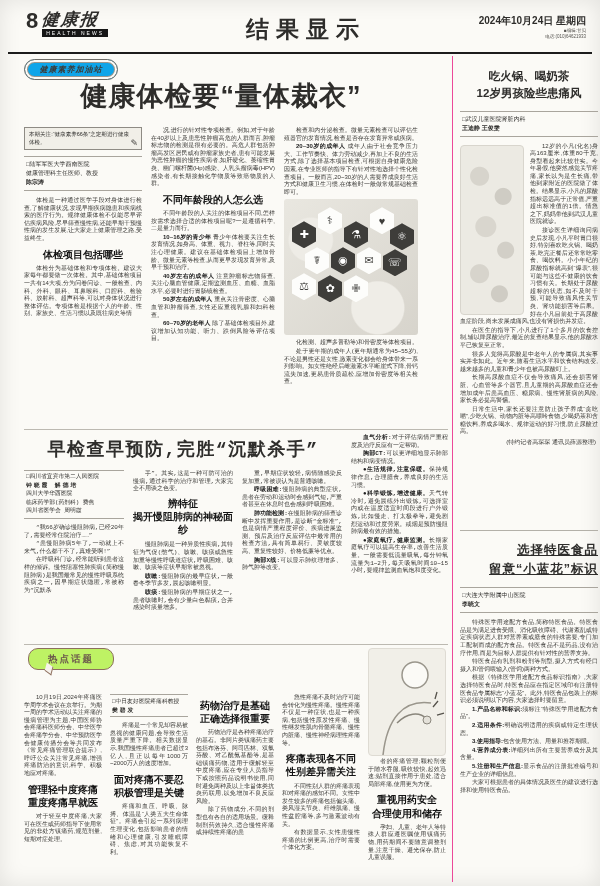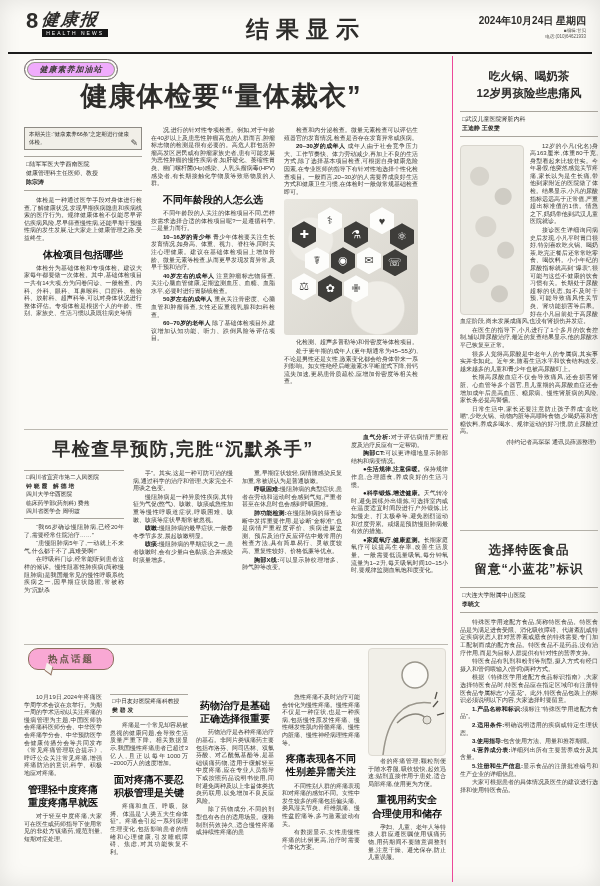--- a/index.html
+++ b/index.html
@@ -13,23 +13,23 @@
   .mast{display:flex;flex-direction:column;align-items:flex-start;}
   .mast-cn{font-family:"DejaVu Serif",serif;font-style:italic;font-weight:900;font-size:17px;line-height:18px;letter-spacing:2px;transform:skewX(-6deg);}
   .mast-en{background:#161616;color:#fff;font-size:5px;letter-spacing:2px;padding:1px 4px;margin-top:1px;}
   .section-title{position:absolute;left:50%;top:6px;transform:translateX(-50%);font-size:23px;font-weight:900;letter-spacing:7px;white-space:nowrap;}
   .dateblock{position:absolute;right:0;top:6px;text-align:right;}
   .date{font-size:10px;font-weight:700;}
   .tiny{font-size:4.5px;color:#55534f;line-height:6px;}
   .headrule{position:absolute;left:8px;right:8px;top:52px;border-top:2.5px solid #1c1c1c;}
   
   .badge-oval{position:absolute;left:24px;top:59px;width:92px;height:19px;border:1px solid #6f6c66;border-radius:11px;
-              display:flex;align-items:center;justify-content:center;background:#f0abfc;box-shadow:inset 0 0 0 2px #fbfaf6,inset 0 0 0 3px #9a978f;}
+              display:flex;align-items:center;justify-content:center;background:#0ea5e9;box-shadow:inset 0 0 0 2px #fbfaf6,inset 0 0 0 3px #9a978f;}
   .badge-oval span{font-size:8px;font-weight:700;font-style:italic;letter-spacing:1px;color:#3c3a36;}
-  .badge-hot{position:absolute;left:4px;top:0;width:84px;height:20px;border:1.5px solid #8d6f5e;border-radius:10px;background:#f9a8d4;
+  .badge-hot{position:absolute;left:4px;top:0;width:84px;height:20px;border:1.5px solid #8d6f5e;border-radius:10px;background:#bef264;
              display:flex;align-items:center;justify-content:center;}
   .badge-hot:after{content:"";position:absolute;left:16px;bottom:-4px;width:7px;height:7px;background:#f6f2ec;border-right:1.5px solid #8d6f5e;border-bottom:1.5px solid #8d6f5e;transform:rotate(35deg) skewX(20deg);}
   .badge-hot span{font-size:9.5px;font-weight:700;letter-spacing:2px;color:#6b584c;}
   
   .para{font-size:6px;line-height:7.6px;text-align:justify;text-indent:2em;margin:0 0 1px 0;color:#3a3936;}
   .lead{font-weight:700;color:#222;}
   .sub{font-size:10px;font-weight:700;text-align:center;line-height:1.32;margin:5px 0 4px;white-space:pre-line;color:#141414;}
   .c{overflow:hidden;}
   .byline{border-top:1px solid #a9a59d;border-bottom:1px solid #a9a59d;padding:3px 2px;margin:2px 0 6px;font-size:6px;line-height:9px;}
   .byline .names{font-weight:700;}
@@ -48,37 +48,37 @@
        display:flex;align-items:center;justify-content:center;font-size:11px;}
   .hx-dark{background:#3e3d3a;color:#fff;}
   .hx-light{background:#fdfdfb;color:#3e3d3a;}
   .hex:nth-child(1){left:8px;top:22px}.hex:nth-child(2){left:34px;top:8px}.hex:nth-child(3){left:60px;top:22px}
   .hex:nth-child(4){left:86px;top:8px}.hex:nth-child(5){left:106px;top:24px}.hex:nth-child(6){left:21px;top:48px}
   .hex:nth-child(7){left:47px;top:48px}.hex:nth-child(8){left:73px;top:48px}.hex:nth-child(9){left:99px;top:50px}
   .hex:nth-child(10){left:8px;top:74px}.hex:nth-child(11){left:34px;top:76px}.hex:nth-child(12){left:60px;top:76px}
   
   .right-col{position:absolute;left:452px;top:56px;width:146px;height:826px;border-left:1px solid #ec4899;padding-left:7px;box-sizing:border-box;}
   .hl-right{font-size:11.5px;font-weight:800;text-align:center;line-height:1.5;white-space:pre-line;margin:12px 0 8px;}
-  .hl-right2{font-size:12.5px;font-weight:800;text-align:center;line-height:1.55;white-space:pre-line;margin:10px 0 8px;letter-spacing:1px;}
+  .hl-right2{font-size:12.5px;font-weight:800;text-align:right;line-height:1.55;white-space:pre-line;margin:10px 0 8px;letter-spacing:1px;text-decoration:underline;}
   .rbody1{height:380px;}
   .rbody2{height:230px;}
   .img-drinks{float:left;width:62px;height:168px;margin:2px 6px 3px 0;border-radius:4px;border:1px solid #d8d5cd;
     background:
       radial-gradient(circle at 30% 18%,#d7d4cc 0 9px,transparent 10px),
       radial-gradient(circle at 68% 30%,#cfccc4 0 8px,transparent 9px),
       radial-gradient(circle at 40% 48%,#d9d6ce 0 10px,transparent 11px),
       radial-gradient(circle at 72% 62%,#d2cfc7 0 8px,transparent 9px),
       radial-gradient(circle at 30% 76%,#d7d4cc 0 9px,transparent 10px),
       radial-gradient(circle at 62% 88%,#cfccc4 0 8px,transparent 9px),
       #eceae3;}
   .signoff{font-size:6px;text-align:right;margin:2px 2px 4px 0;color:#3a3936;}
   .divider{border-top:1px solid #b3b0a8;margin:7px 0 2px;}
   
   .rule-mid{position:absolute;left:24px;top:429px;width:424px;border-top:1px solid #bcb9b1;}
-  .middle-article{position:absolute;left:24px;top:434px;width:424px;height:212px;display:flex;}
+  .middle-article{position:absolute;left:24px;top:434px;width:424px;height:212px;display:flex;font-family:Liberation Mono, monospace;}
   .mid-left{width:318px;}
   .hl-mid{font-size:18px;font-weight:900;text-align:center;letter-spacing:1.5px;margin:3px 0 9px;}
   .cols-mid{display:flex;gap:9px;}
   .mcol{width:100px;height:170px;}
   .mid-col4{width:97px;height:208px;margin-left:9px;}
   .byline-mid{border-top:1px solid #a9a59d;border-bottom:1px solid #a9a59d;padding:2px;margin:0 0 5px;font-size:5.8px;line-height:8.6px;}
   .byline-mid div:nth-child(2){font-weight:700;letter-spacing:2px;}
   
   .rule-bot{position:absolute;left:24px;top:644px;width:424px;border-top:1px solid #bcb9b1;}
   .bottom-article{position:absolute;left:24px;top:648px;width:424px;height:234px;}
@@ -229,20 +229,22 @@
           </div>
           <div>
               <p class="para">“我66岁确诊慢阻肺病,已经20年了,需要经常住院治疗……”</p>
               <p class="para">“患慢阻肺病5年了,一动就上不来气,什么都干不了,真难受啊!”</p>
               <p class="para">在呼吸科门诊,经常能听到患者这样的倾诉。慢性阻塞性肺疾病(简称慢阻肺病)是我国最常见的慢性呼吸系统疾病之一,因早期症状隐匿,常被称为“沉默杀</p>
             </div>
         </div>
         <div class="mcol c">
           <div>
               <p class="para">手”。其实,这是一种可防可治的慢病,通过科学的治疗和管理,大家完全不用谈之色变。</p>
+              <div class="sub">辨特征
+揭开慢阻肺病的神秘面纱</div>
               <p class="para">慢阻肺病是一种异质性疾病,其特征为气促(憋气)、咳嗽、咳痰或急性加重等慢性呼吸道症状,呼吸困难、咳嗽、咳痰等症状早期常被忽视。</p>
               <p class="para"><span class="lead">咳嗽:</span>慢阻肺病的最早症状,一般春冬季节多发,晨起咳嗽明显。</p>
               <p class="para"><span class="lead">咳痰:</span>慢阻肺病的早期症状之一,患者咳嗽时,会有少量白色黏痰,合并感染时痰量增多。</p>
             </div>
         </div>
         <div class="mcol c">
           <div>
               <p class="para">重,早期症状较轻,病情随感染反复加重,常被误认为是普通咳嗽。</p>
               <p class="para"><span class="lead">呼吸困难:</span>慢阻肺病的典型症状,患者在劳动和运动时会感到气短,严重者甚至在休息时也会感到呼吸困难。</p>
               <p class="para"><span class="lead">肺功能检测:</span>在慢阻肺病的筛查诊断中发挥重要作用,是诊断“金标准”,也是病情严重程度评价、疾病进展监测、预后及治疗反应评估中最常用的检查方法,具有简单易行、灵敏度较高、重复性较好、价格低廉等优点。</p>

